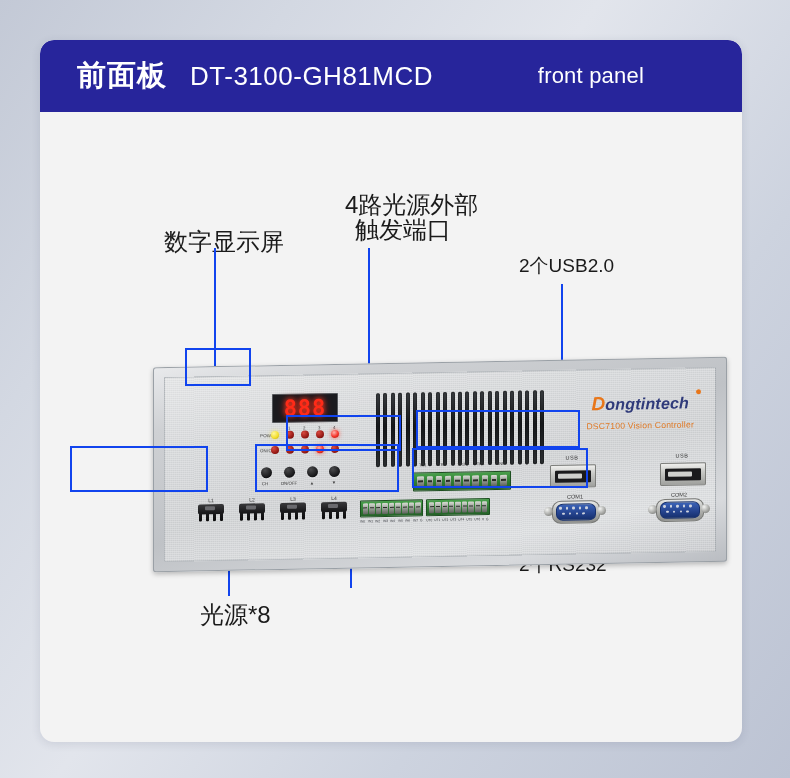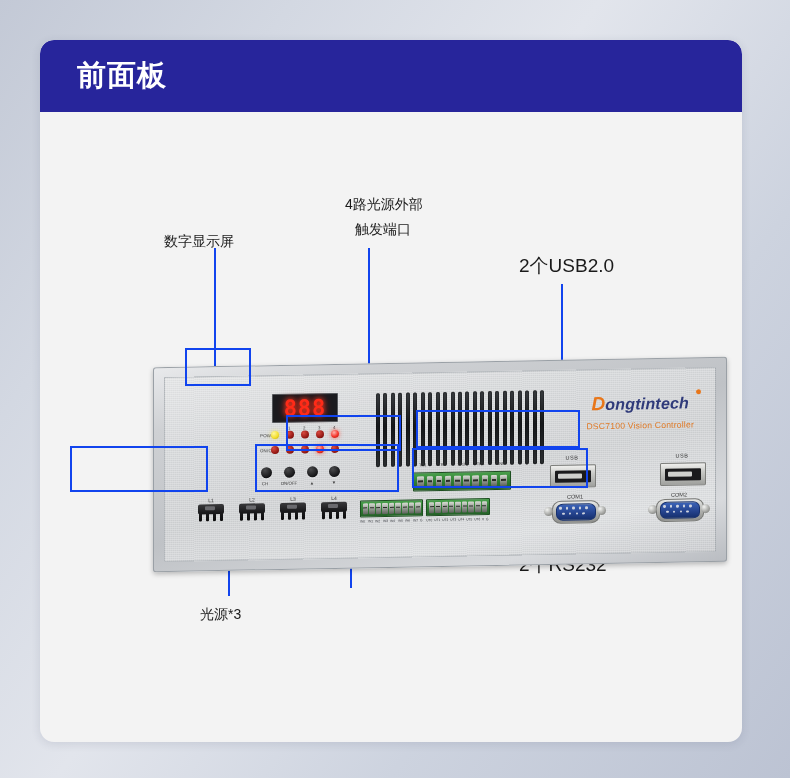--- a/index.html
+++ b/index.html
@@ -28,21 +28,21 @@
     color:#fff;font-size:26px;letter-spacing:.5px;margin-left:23px;
   }
   #hd-en{
     color:#fff;font-size:22px;margin-left:auto;margin-right:98px;letter-spacing:.2px;
   }
   
   .callout{
     position:absolute;color:#1a1a1a;font-size:19px;line-height:25px;
     white-space:nowrap;
   }
-  .callout.cn{font-size:14px;}
+  .callout.cn{font-size:24px;}
   .leader{position:absolute;background:#1144ee;}
   .leader.v{width:2px;}
   
   #device{
     position:absolute;left:113px;top:322px;width:574px;height:205px;
   }
   
   #bezel{
     position:absolute;inset:0;
     background:linear-gradient(165deg,#e9eaec 0%,#cfd1d4 18%,#bfc2c6 50%,#d8dadd 82%,#b9bcc1 100%);
@@ -165,32 +165,34 @@
   
   .hibox{position:absolute;border:2px solid #1144ee;}
 </style>
 </head>
 <body>
 
 <div id="card">
 
   <div id="header">
     <span id="hd-cn">前面板</span>
+    <span id="hd-model">DT-3100-GH81MCD</span>
+    <span id="hd-en">front panel</span>
   </div>
 
   <div class="callout cn" style="left:124px;top:189px;">数字显示屏</div>
 
   <div class="callout cn" style="left:305px;top:152px;">4路光源外部</div>
   <div class="callout cn" style="left:315px;top:177px;">触发端口</div>
 
   <div class="callout" style="left:479px;top:213px;">2个USB2.0</div>
 
   <div class="callout" style="left:479px;top:512px;">2个RS232</div>
 
-  <div class="callout cn" style="left:160px;top:562px;">光源*3</div>
+  <div class="callout cn" style="left:160px;top:562px;">光源*8</div>
 
 
   <div class="leader v" style="left:174px;top:208px;height:140px;"></div>
   <div class="leader v" style="left:328px;top:208px;height:174px;"></div>
   <div class="leader v" style="left:521px;top:244px;height:144px;"></div>
   <div class="leader v" style="left:521px;top:454px;height:54px;"></div>
   <div class="leader v" style="left:188px;top:456px;height:100px;"></div>
   <div class="leader v" style="left:310px;top:448px;height:100px;"></div>
 
   <div id="device">

